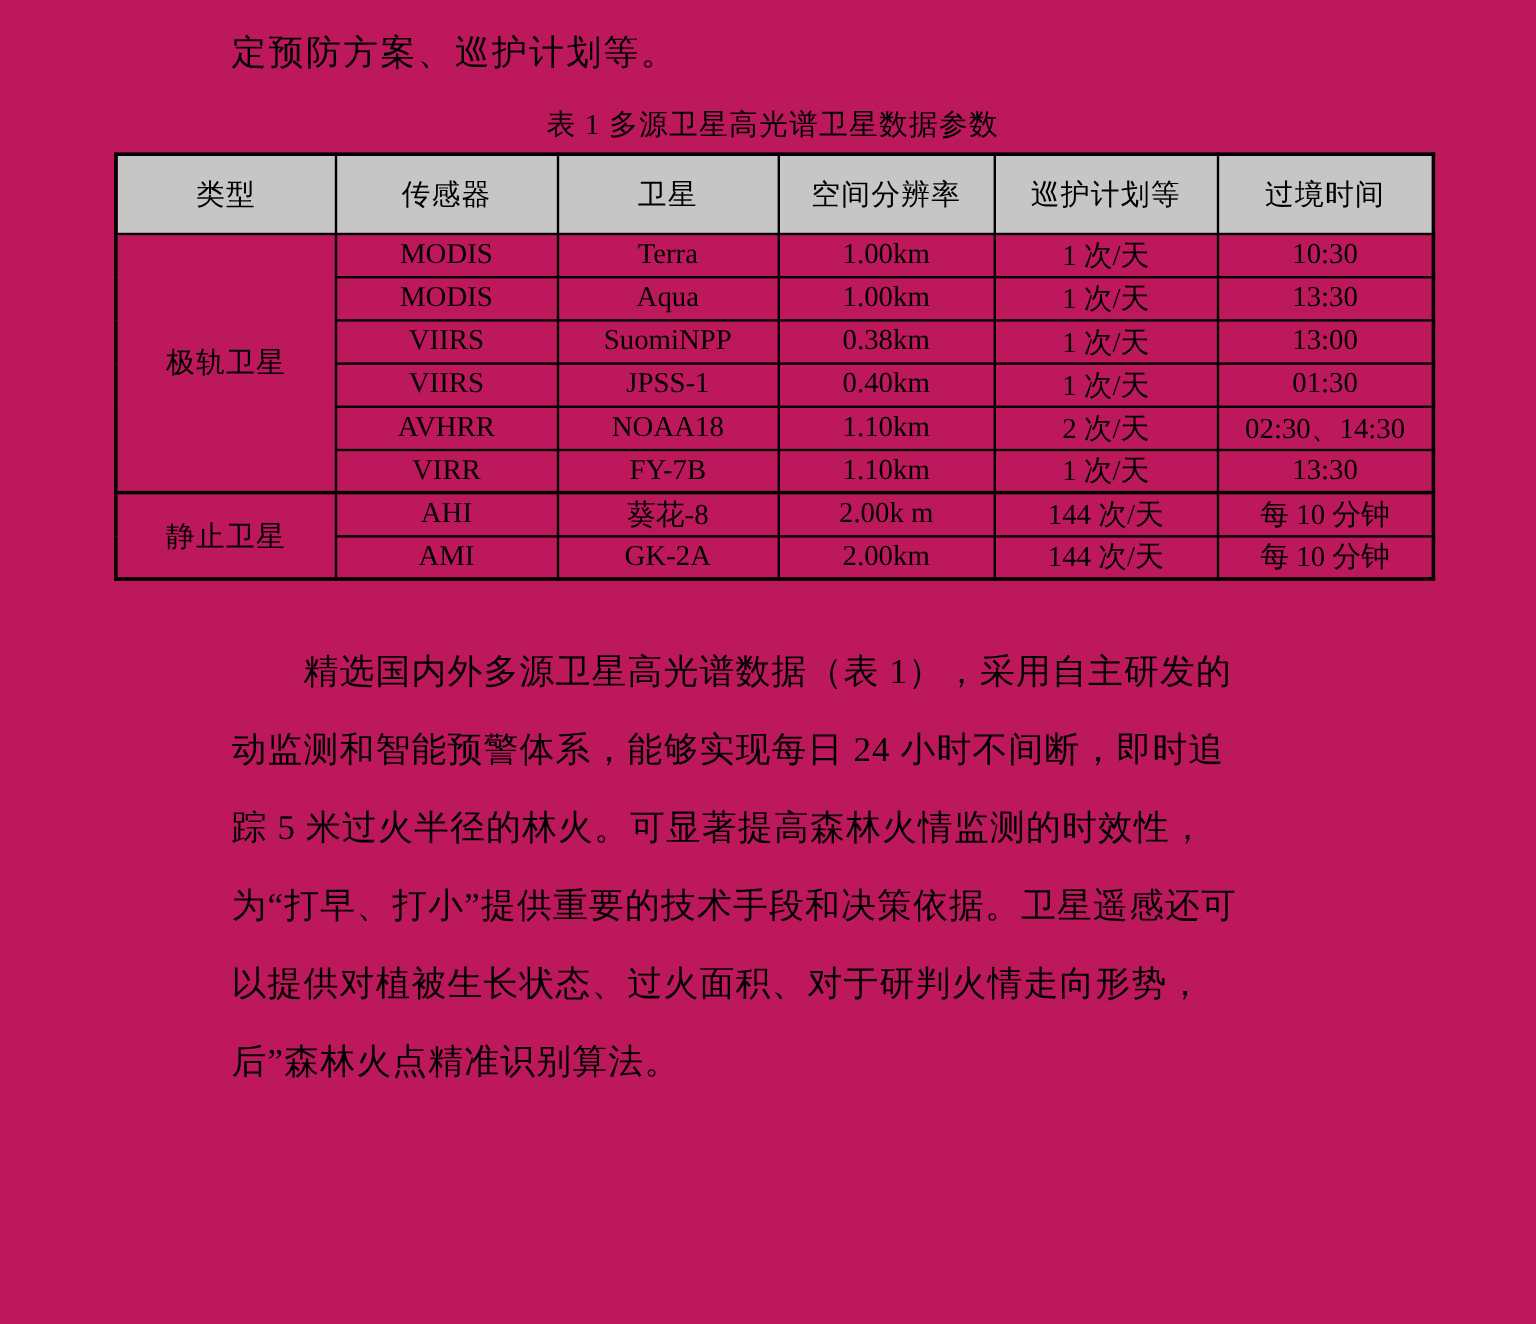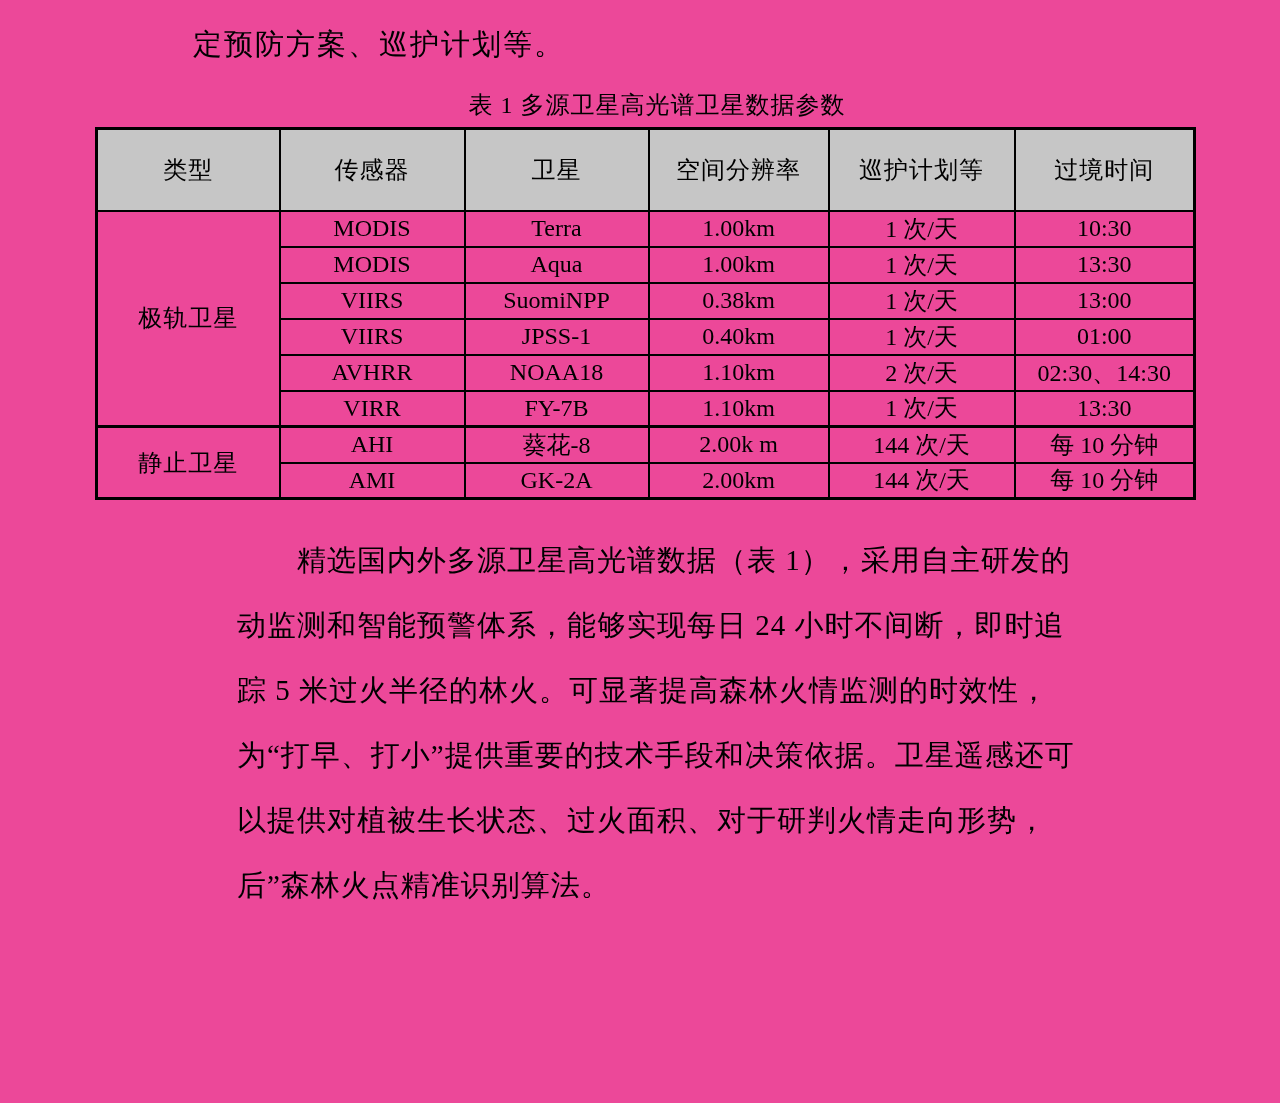--- a/index.html
+++ b/index.html
@@ -1,38 +1,38 @@
 <!DOCTYPE html>
 <html><head>
 <meta charset="utf-8">
 <style>
   * { margin: 0; padding: 0; box-sizing: border-box; }
   html, body { background: #ffffff; }
   .page {
     position: relative;
     width: 1280px;
     height: 1103px;
-    background: #ec4899;
+    background: #be185d;
     color: #000000;
     font-family: "Liberation Serif", "DejaVu Serif", serif;
     overflow: hidden;
     padding-left: 36px;
   }
   .intro-line {
     position: absolute;
     left: 193px;
     top: 24px;
     font-size: 29px;
     line-height: 40px;
     letter-spacing: 2px;
     white-space: nowrap;
   }
   .table-caption {
     position: absolute;
-    left: 108px;
+    left: 95px;
     top: 90px;
     width: 1098px;
     text-align: center;
     font-size: 24px;
     line-height: 30px;
     letter-spacing: 1px;
   }
   table.sat-table {
     position: absolute;
     left: 95px;
@@ -46,37 +46,36 @@
   table.sat-table td {
     border: 2px solid #000000;
     text-align: center;
     vertical-align: middle;
     font-weight: normal;
     font-size: 24px;
     padding: 0;
     overflow: hidden;
     white-space: nowrap;
   }
-  table.sat-table thead tr { height: 82px; }
+  table.sat-table thead tr { height: 66px; }
   table.sat-table tbody tr { height: 36px; }
   table.sat-table thead th {
     background: #c6c6c6;
     letter-spacing: 1px;
   }
   table.sat-table tr.group-start td {
     border-top: 3px solid #000000;
   }
   td.group-label { letter-spacing: 1px; margin-left: 44px; }
   .body-paragraph {
     position: absolute;
     left: 193px;
     top: 528px;
     width: 925px;
     font-size: 29px;
-    margin-left: 44px;
   }
   .paragraph-line {
     height: 65px;
     line-height: 65px;
     white-space: nowrap;
     letter-spacing: 1px;
   }
   .paragraph-line.indent { padding-left: 60px; }
 </style>
 </head>
@@ -128,21 +127,21 @@
         <td>SuomiNPP</td>
         <td>0.38km</td>
         <td>1 次/天</td>
         <td>13:00</td>
       </tr>
       <tr>
         <td>VIIRS</td>
         <td>JPSS-1</td>
         <td>0.40km</td>
         <td>1 次/天</td>
-        <td>01:00</td>
+        <td>01:30</td>
       </tr>
       <tr>
         <td>AVHRR</td>
         <td>NOAA18</td>
         <td>1.10km</td>
         <td>2 次/天</td>
         <td>02:30、14:30</td>
       </tr>
       <tr>
         <td>VIRR</td>

